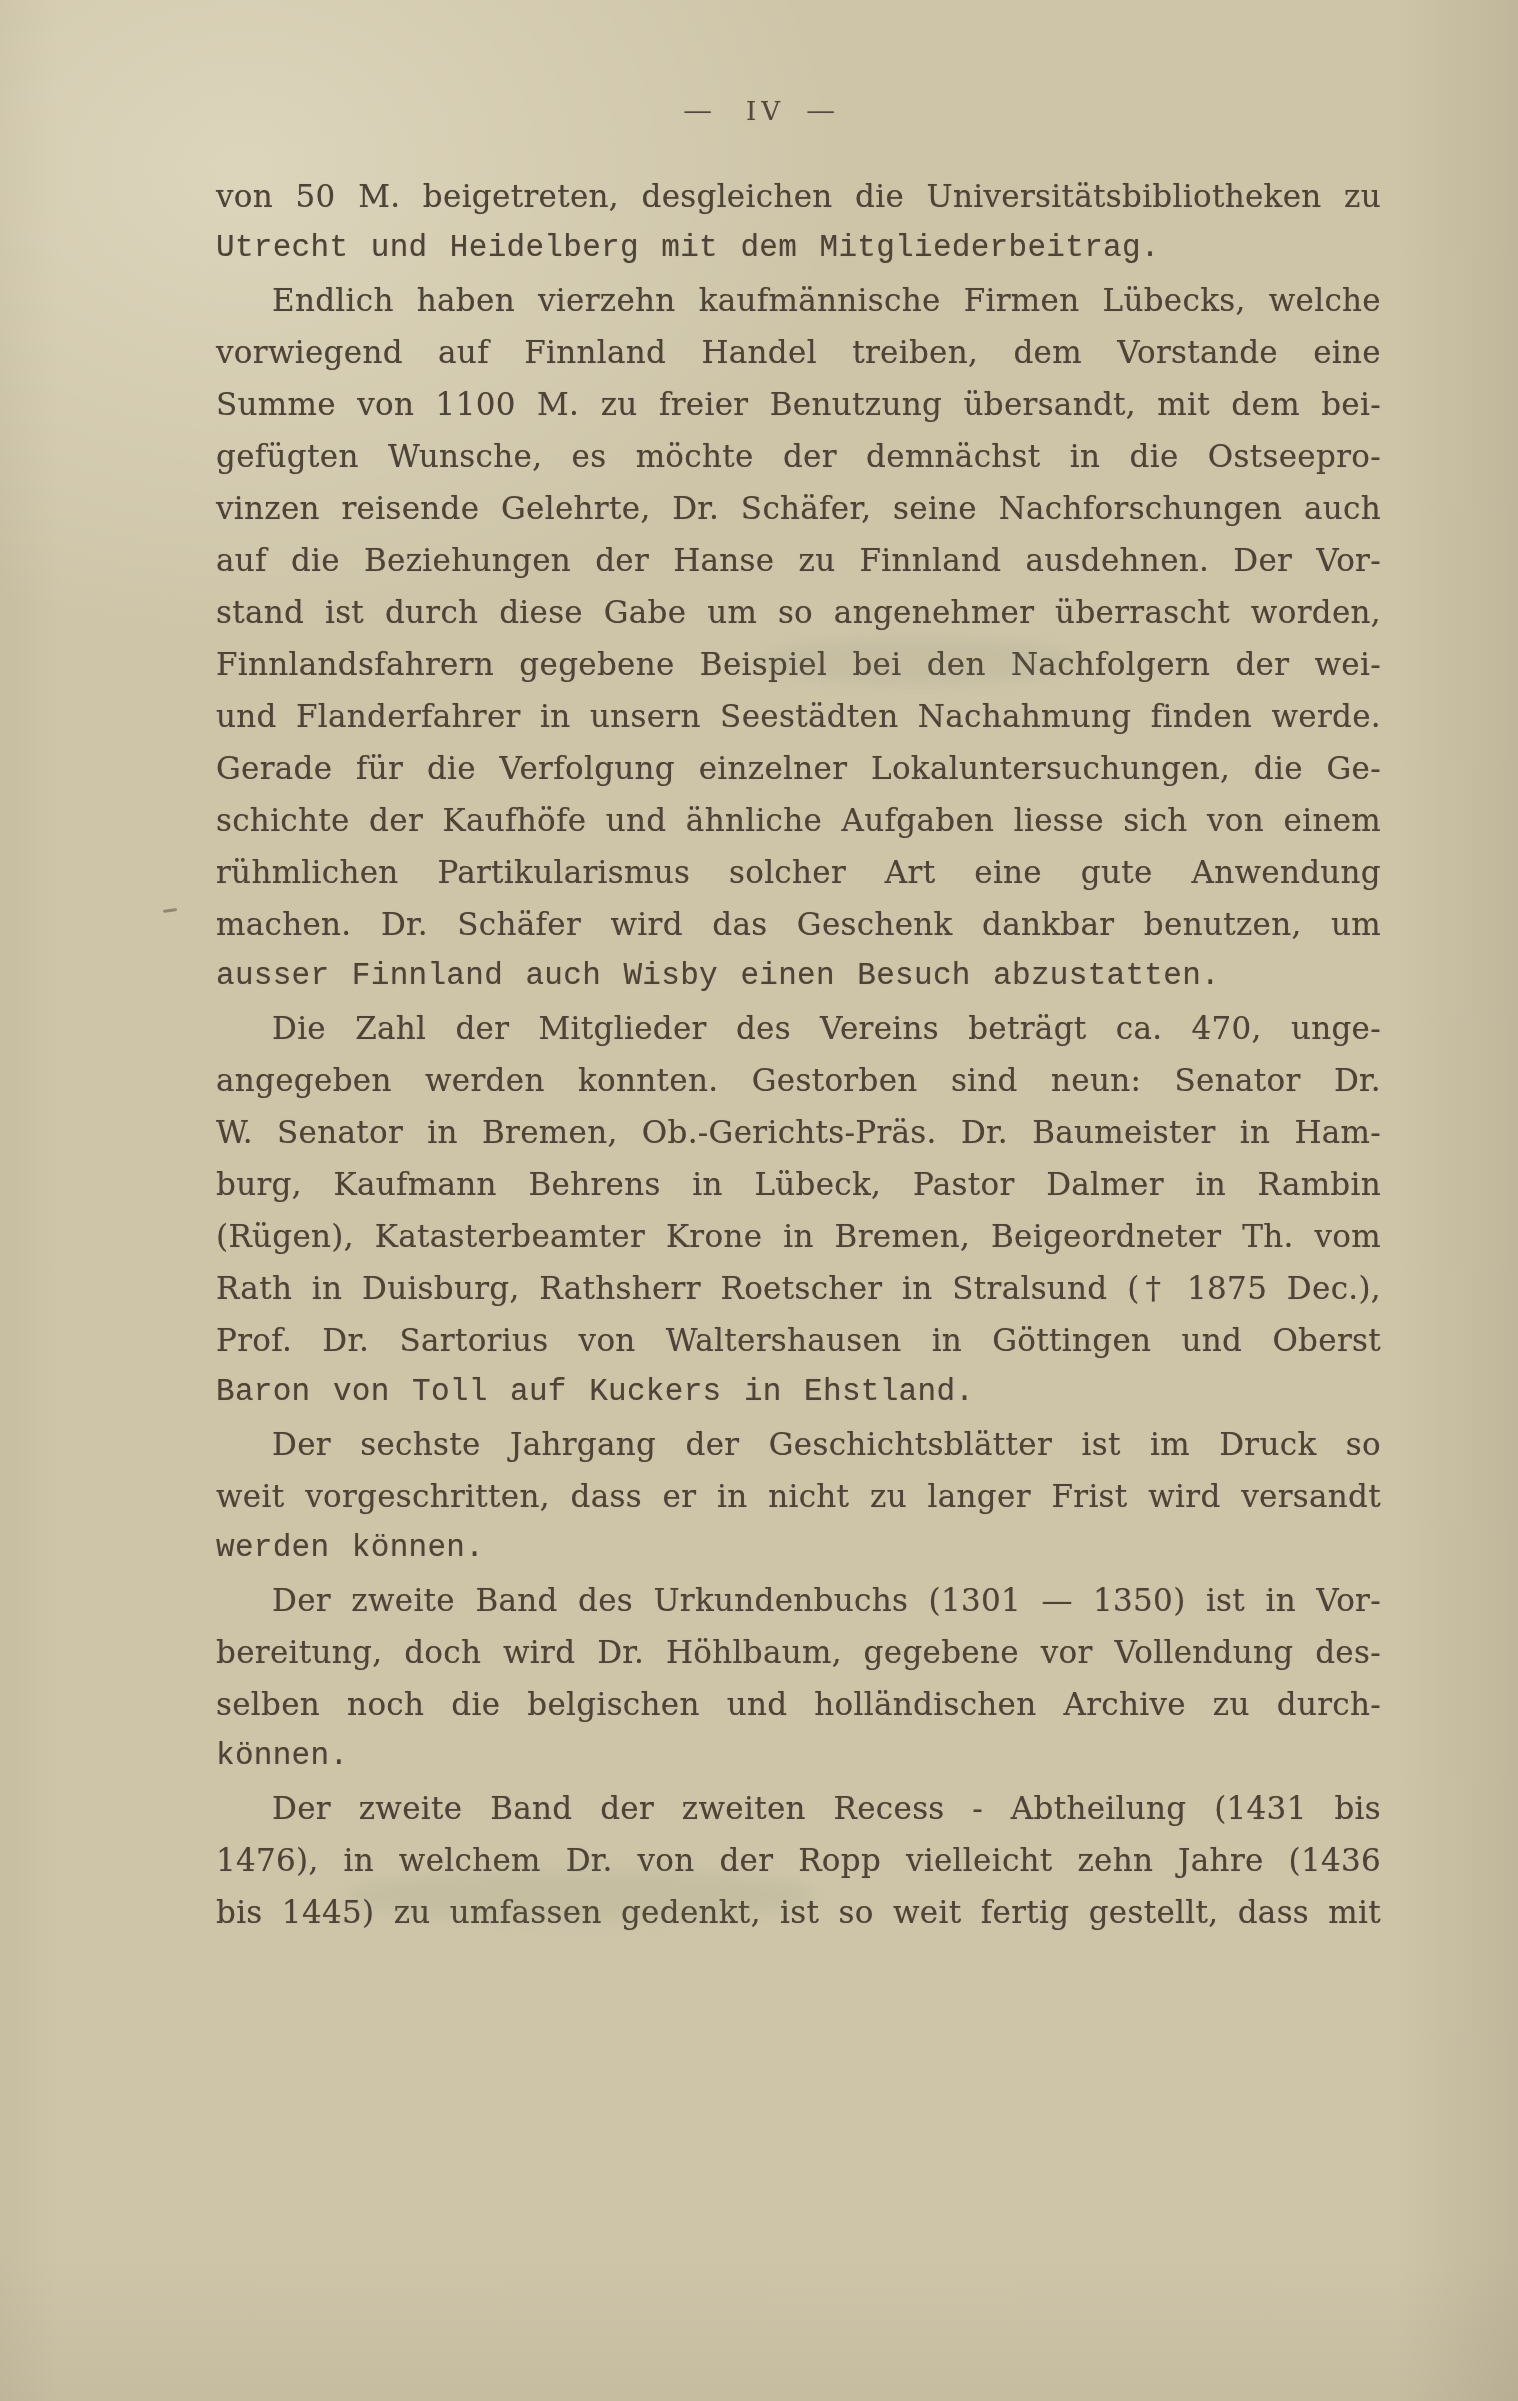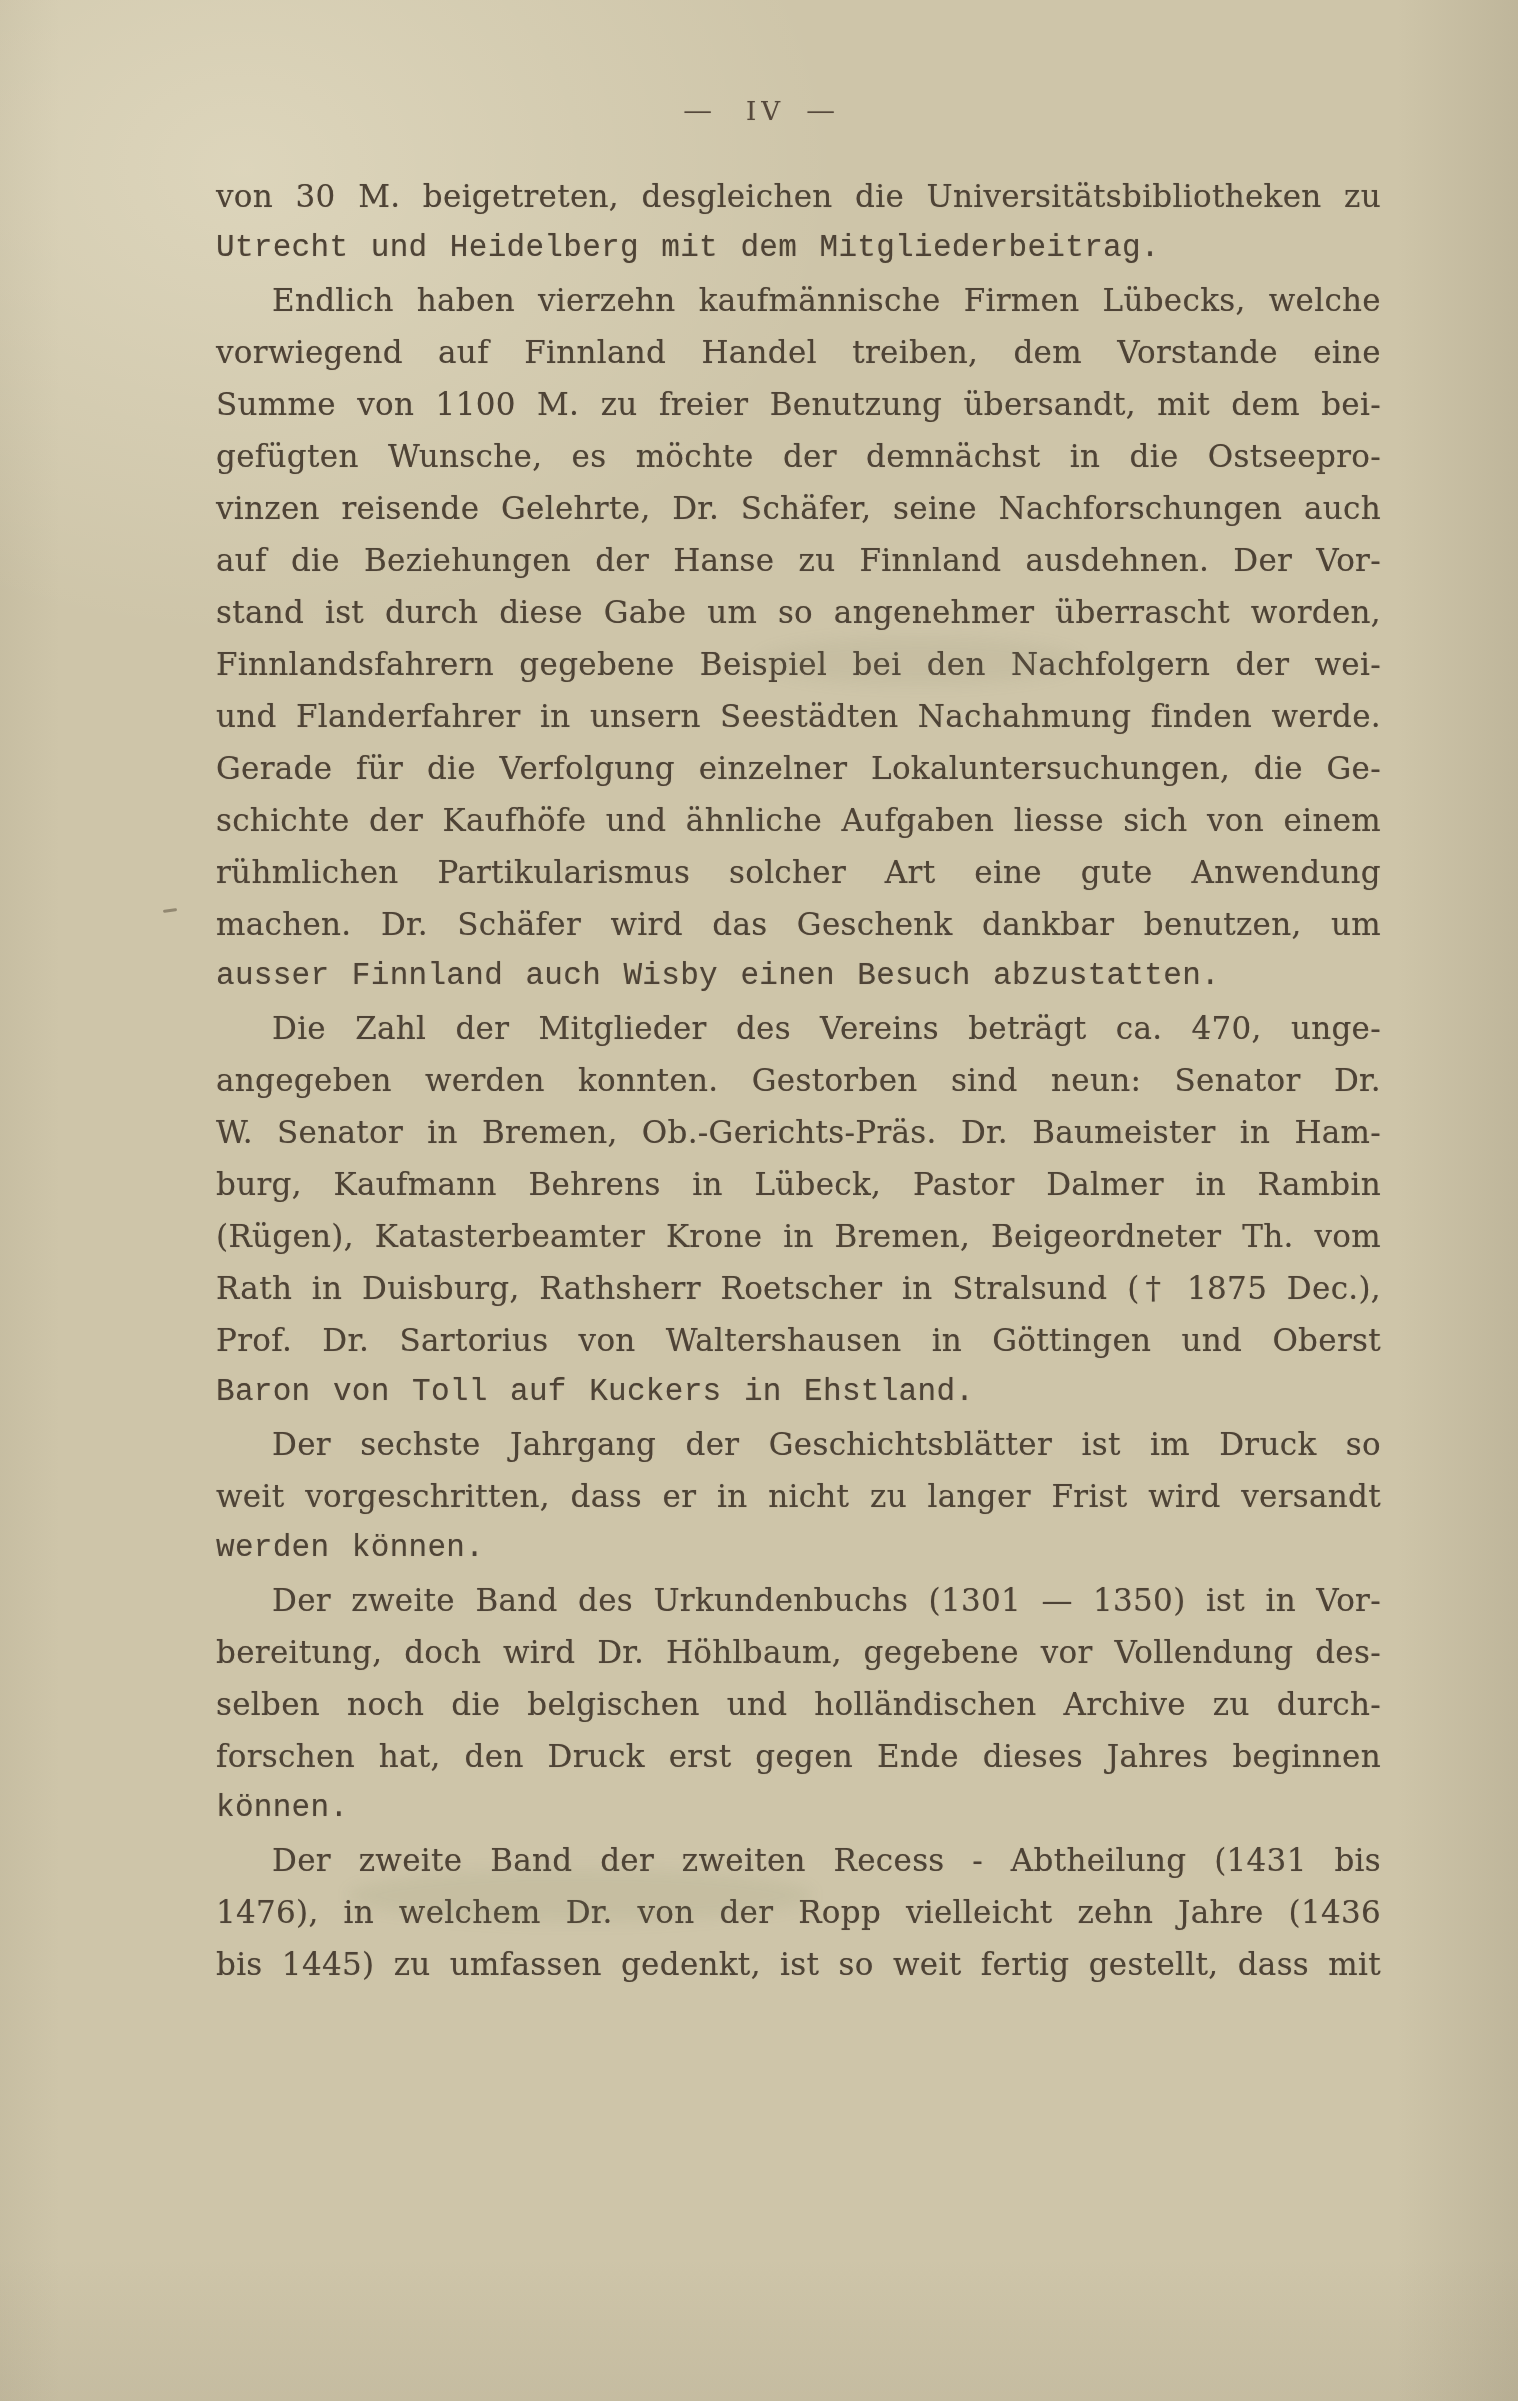--- a/index.html
+++ b/index.html
@@ -46,21 +46,21 @@
 
 <div class="page">
 
   <div class="running-head">
     <span class="dash">—</span>
     <span class="pn">IV</span>
     <span class="dash">—</span>
   </div>
 
   <div class="textblock">
-      <div class="line">von 30 M. beigetreten, desgleichen die Universitätsbibliotheken zu</div>
+      <div class="line">von 50 M. beigetreten, desgleichen die Universitätsbibliotheken zu</div>
       <div class="line endline">Utrecht und Heidelberg mit dem Mitgliederbeitrag.</div>
       <div class="line indent">Endlich haben vierzehn kaufmännische Firmen Lübecks, welche</div>
       <div class="line">vorwiegend auf Finnland Handel treiben, dem Vorstande eine</div>
       <div class="line">Summe von 1100 M. zu freier Benutzung übersandt, mit dem bei-</div>
       <div class="line">gefügten Wunsche, es möchte der demnächst in die Ostseepro-</div>
       <div class="line">vinzen reisende Gelehrte, Dr. Schäfer, seine Nachforschungen auch</div>
       <div class="line">auf die Beziehungen der Hanse zu Finnland ausdehnen.  Der Vor-</div>
       <div class="line">stand ist durch diese Gabe um so angenehmer überrascht worden,</div>
       <div class="line">Finnlandsfahrern gegebene Beispiel bei den Nachfolgern der wei-</div>
       <div class="line">und Flanderfahrer in unsern Seestädten Nachahmung finden werde.</div>
@@ -76,21 +76,20 @@
       <div class="line">(Rügen), Katasterbeamter Krone in Bremen, Beigeordneter Th. vom</div>
       <div class="line">Rath in Duisburg, Rathsherr Roetscher in Stralsund († 1875 Dec.),</div>
       <div class="line">Prof. Dr. Sartorius von Waltershausen in Göttingen und Oberst</div>
       <div class="line endline">Baron von Toll auf Kuckers in Ehstland.</div>
       <div class="line indent">Der sechste Jahrgang der Geschichtsblätter ist im Druck so</div>
       <div class="line">weit vorgeschritten, dass er in nicht zu langer Frist wird versandt</div>
       <div class="line endline">werden können.</div>
       <div class="line indent">Der zweite Band des Urkundenbuchs (1301 — 1350) ist in Vor-</div>
       <div class="line">bereitung, doch wird Dr. Höhlbaum, gegebene vor Vollendung des-</div>
       <div class="line">selben noch die belgischen und holländischen Archive zu durch-</div>
-      <div class="line">forschen hat, den Druck erst gegen Ende dieses Jahres beginnen</div>
       <div class="line endline">können.</div>
       <div class="line indent">Der zweite Band der zweiten Recess - Abtheilung (1431 bis</div>
       <div class="line">1476), in welchem Dr. von der Ropp vielleicht zehn Jahre (1436</div>
       <div class="line">bis 1445) zu umfassen gedenkt, ist so weit fertig gestellt, dass mit</div>
     </div>
 
   <div class="margin-mark"></div>
   <div class="smudge s1"></div>
   <div class="smudge s2"></div>
 

